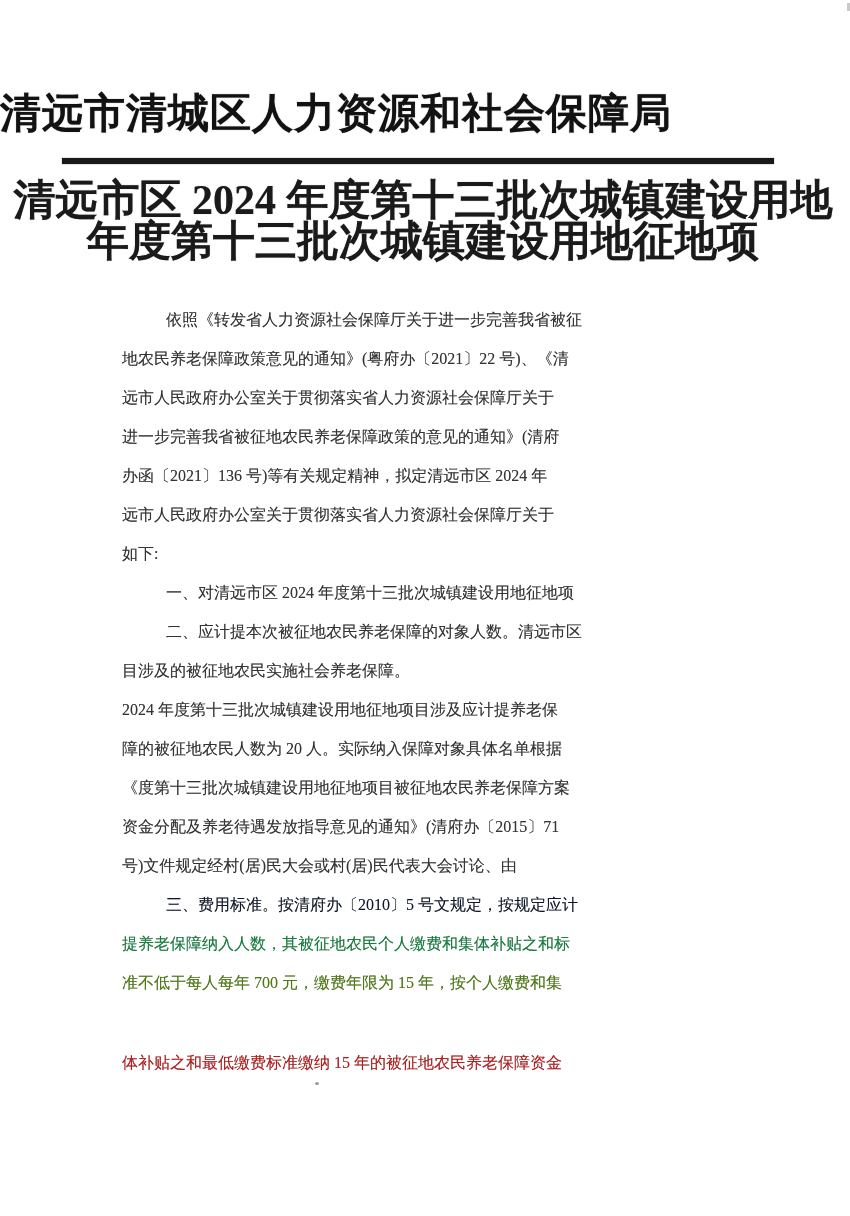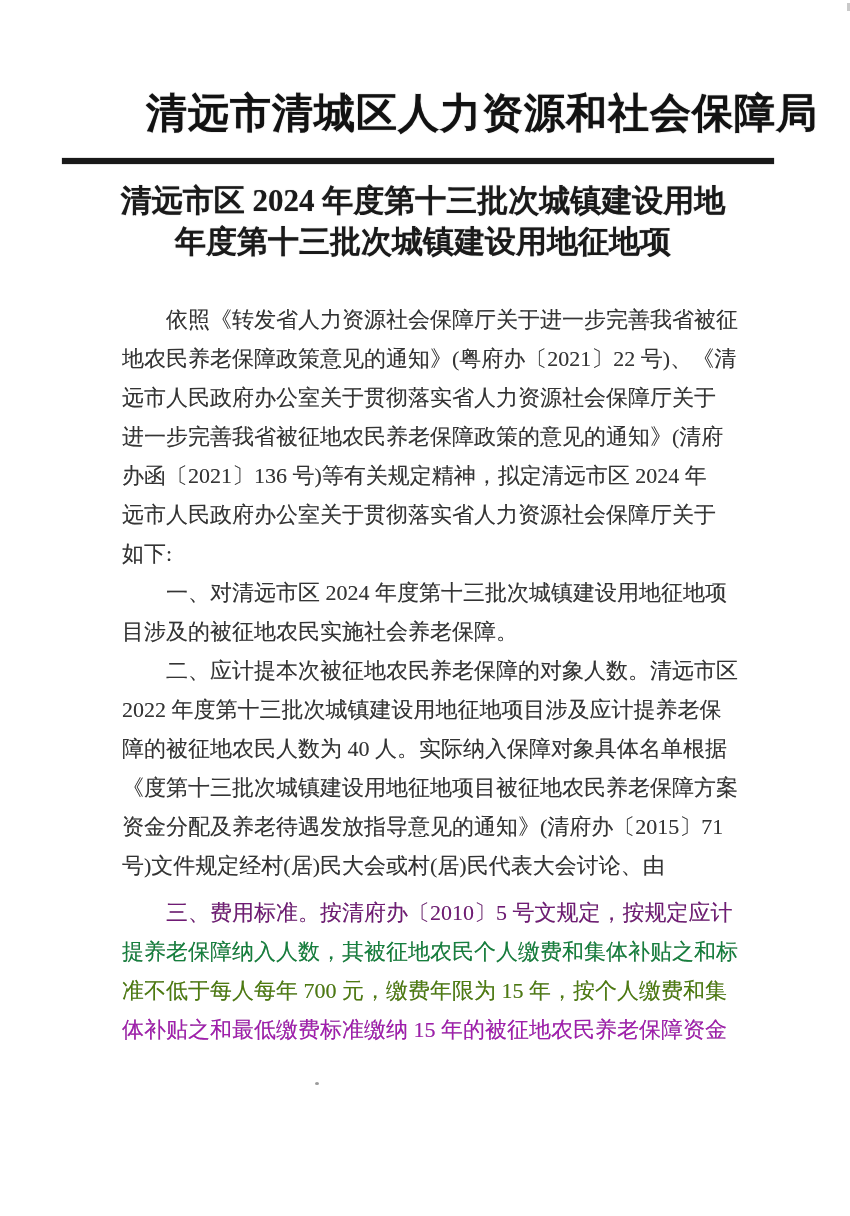--- a/index.html
+++ b/index.html
@@ -14,21 +14,21 @@
     background: #ffffff;
     overflow: hidden;
     font-family: "Liberation Serif", "DejaVu Serif", serif;
   }
   .bureau {
     position: absolute;
     top: 86px;
     left: 0;
     width: 818px;
     margin: 0;
-    text-align: right;
+    text-align: left;
     font-size: 41px;
     font-weight: bold;
     letter-spacing: 1px;
     color: #121212;
     text-shadow: 0 0 1px rgba(0,0,0,0.55);
     white-space: nowrap;
   }
   .rule {
     position: absolute;
     top: 158px;
@@ -37,48 +37,48 @@
     height: 6px;
     background: #191919;
     box-shadow: 0 0 1px rgba(0,0,0,0.6);
   }
   .doc-title {
     position: absolute;
     top: 180px;
     left: 0;
     width: 846px;
     text-align: center;
-    font-size: 31px;
+    font-size: 42px;
     font-weight: bold;
     line-height: 41px;
     color: #1a1a1a;
     text-shadow: 0 0 0.8px rgba(0,0,0,0.5);
     white-space: nowrap;
   }
   .body-text {
     position: absolute;
     top: 300px;
     left: 122px;
     width: 640px;
-    font-size: 22px;
+    font-size: 16px;
     line-height: 39px;
     color: #343434;
     text-shadow: 0 0 0.5px rgba(40,40,40,0.4);
   }
   .line {
     height: 39px;
     white-space: nowrap;
   }
   .indent {
     padding-left: 44px;
   }
-  .fade1 { color: #701a75; margin-top: 8px; }
+  .fade1 { color: #0f172a; }
   .fade2 { color: #15803d; }
   .fade3 { color: #4d7c0f; }
-  .fade4 { color: #a21caf; }
+  .fade4 { color: #b91c1c; margin-top: 41px; }
   .speck {
     position: absolute;
     left: 315px;
     top: 1082px;
     width: 4px;
     height: 3px;
     background: #9a9a9a;
     border-radius: 50%;
   }
   .edge-mark {
@@ -106,24 +106,24 @@
 
   <div class="body-text">
     <div class="line indent">依照《转发省人力资源社会保障厅关于进一步完善我省被征</div>
     <div class="line">地农民养老保障政策意见的通知》(粤府办〔2021〕22 号)、《清</div>
     <div class="line">远市人民政府办公室关于贯彻落实省人力资源社会保障厅关于</div>
     <div class="line">进一步完善我省被征地农民养老保障政策的意见的通知》(清府</div>
     <div class="line">办函〔2021〕136 号)等有关规定精神，拟定清远市区 2024 年</div>
     <div class="line">远市人民政府办公室关于贯彻落实省人力资源社会保障厅关于</div>
     <div class="line">如下:</div>
     <div class="line indent">一、对清远市区 2024 年度第十三批次城镇建设用地征地项</div>
+    <div class="line indent">二、应计提本次被征地农民养老保障的对象人数。清远市区</div>
     <div class="line">目涉及的被征地农民实施社会养老保障。</div>
-    <div class="line indent">二、应计提本次被征地农民养老保障的对象人数。清远市区</div>
-    <div class="line">2022 年度第十三批次城镇建设用地征地项目涉及应计提养老保</div>
-    <div class="line">障的被征地农民人数为 40 人。实际纳入保障对象具体名单根据</div>
+    <div class="line">2024 年度第十三批次城镇建设用地征地项目涉及应计提养老保</div>
+    <div class="line">障的被征地农民人数为 20 人。实际纳入保障对象具体名单根据</div>
     <div class="line">《度第十三批次城镇建设用地征地项目被征地农民养老保障方案</div>
     <div class="line">资金分配及养老待遇发放指导意见的通知》(清府办〔2015〕71</div>
     <div class="line">号)文件规定经村(居)民大会或村(居)民代表大会讨论、由</div>
     <div class="line indent fade1">三、费用标准。按清府办〔2010〕5 号文规定，按规定应计</div>
     <div class="line fade2">提养老保障纳入人数，其被征地农民个人缴费和集体补贴之和标</div>
     <div class="line fade3">准不低于每人每年 700 元，缴费年限为 15 年，按个人缴费和集</div>
     <div class="line fade4">体补贴之和最低缴费标准缴纳 15 年的被征地农民养老保障资金</div>
   </div>
 
   <div class="speck"></div>

